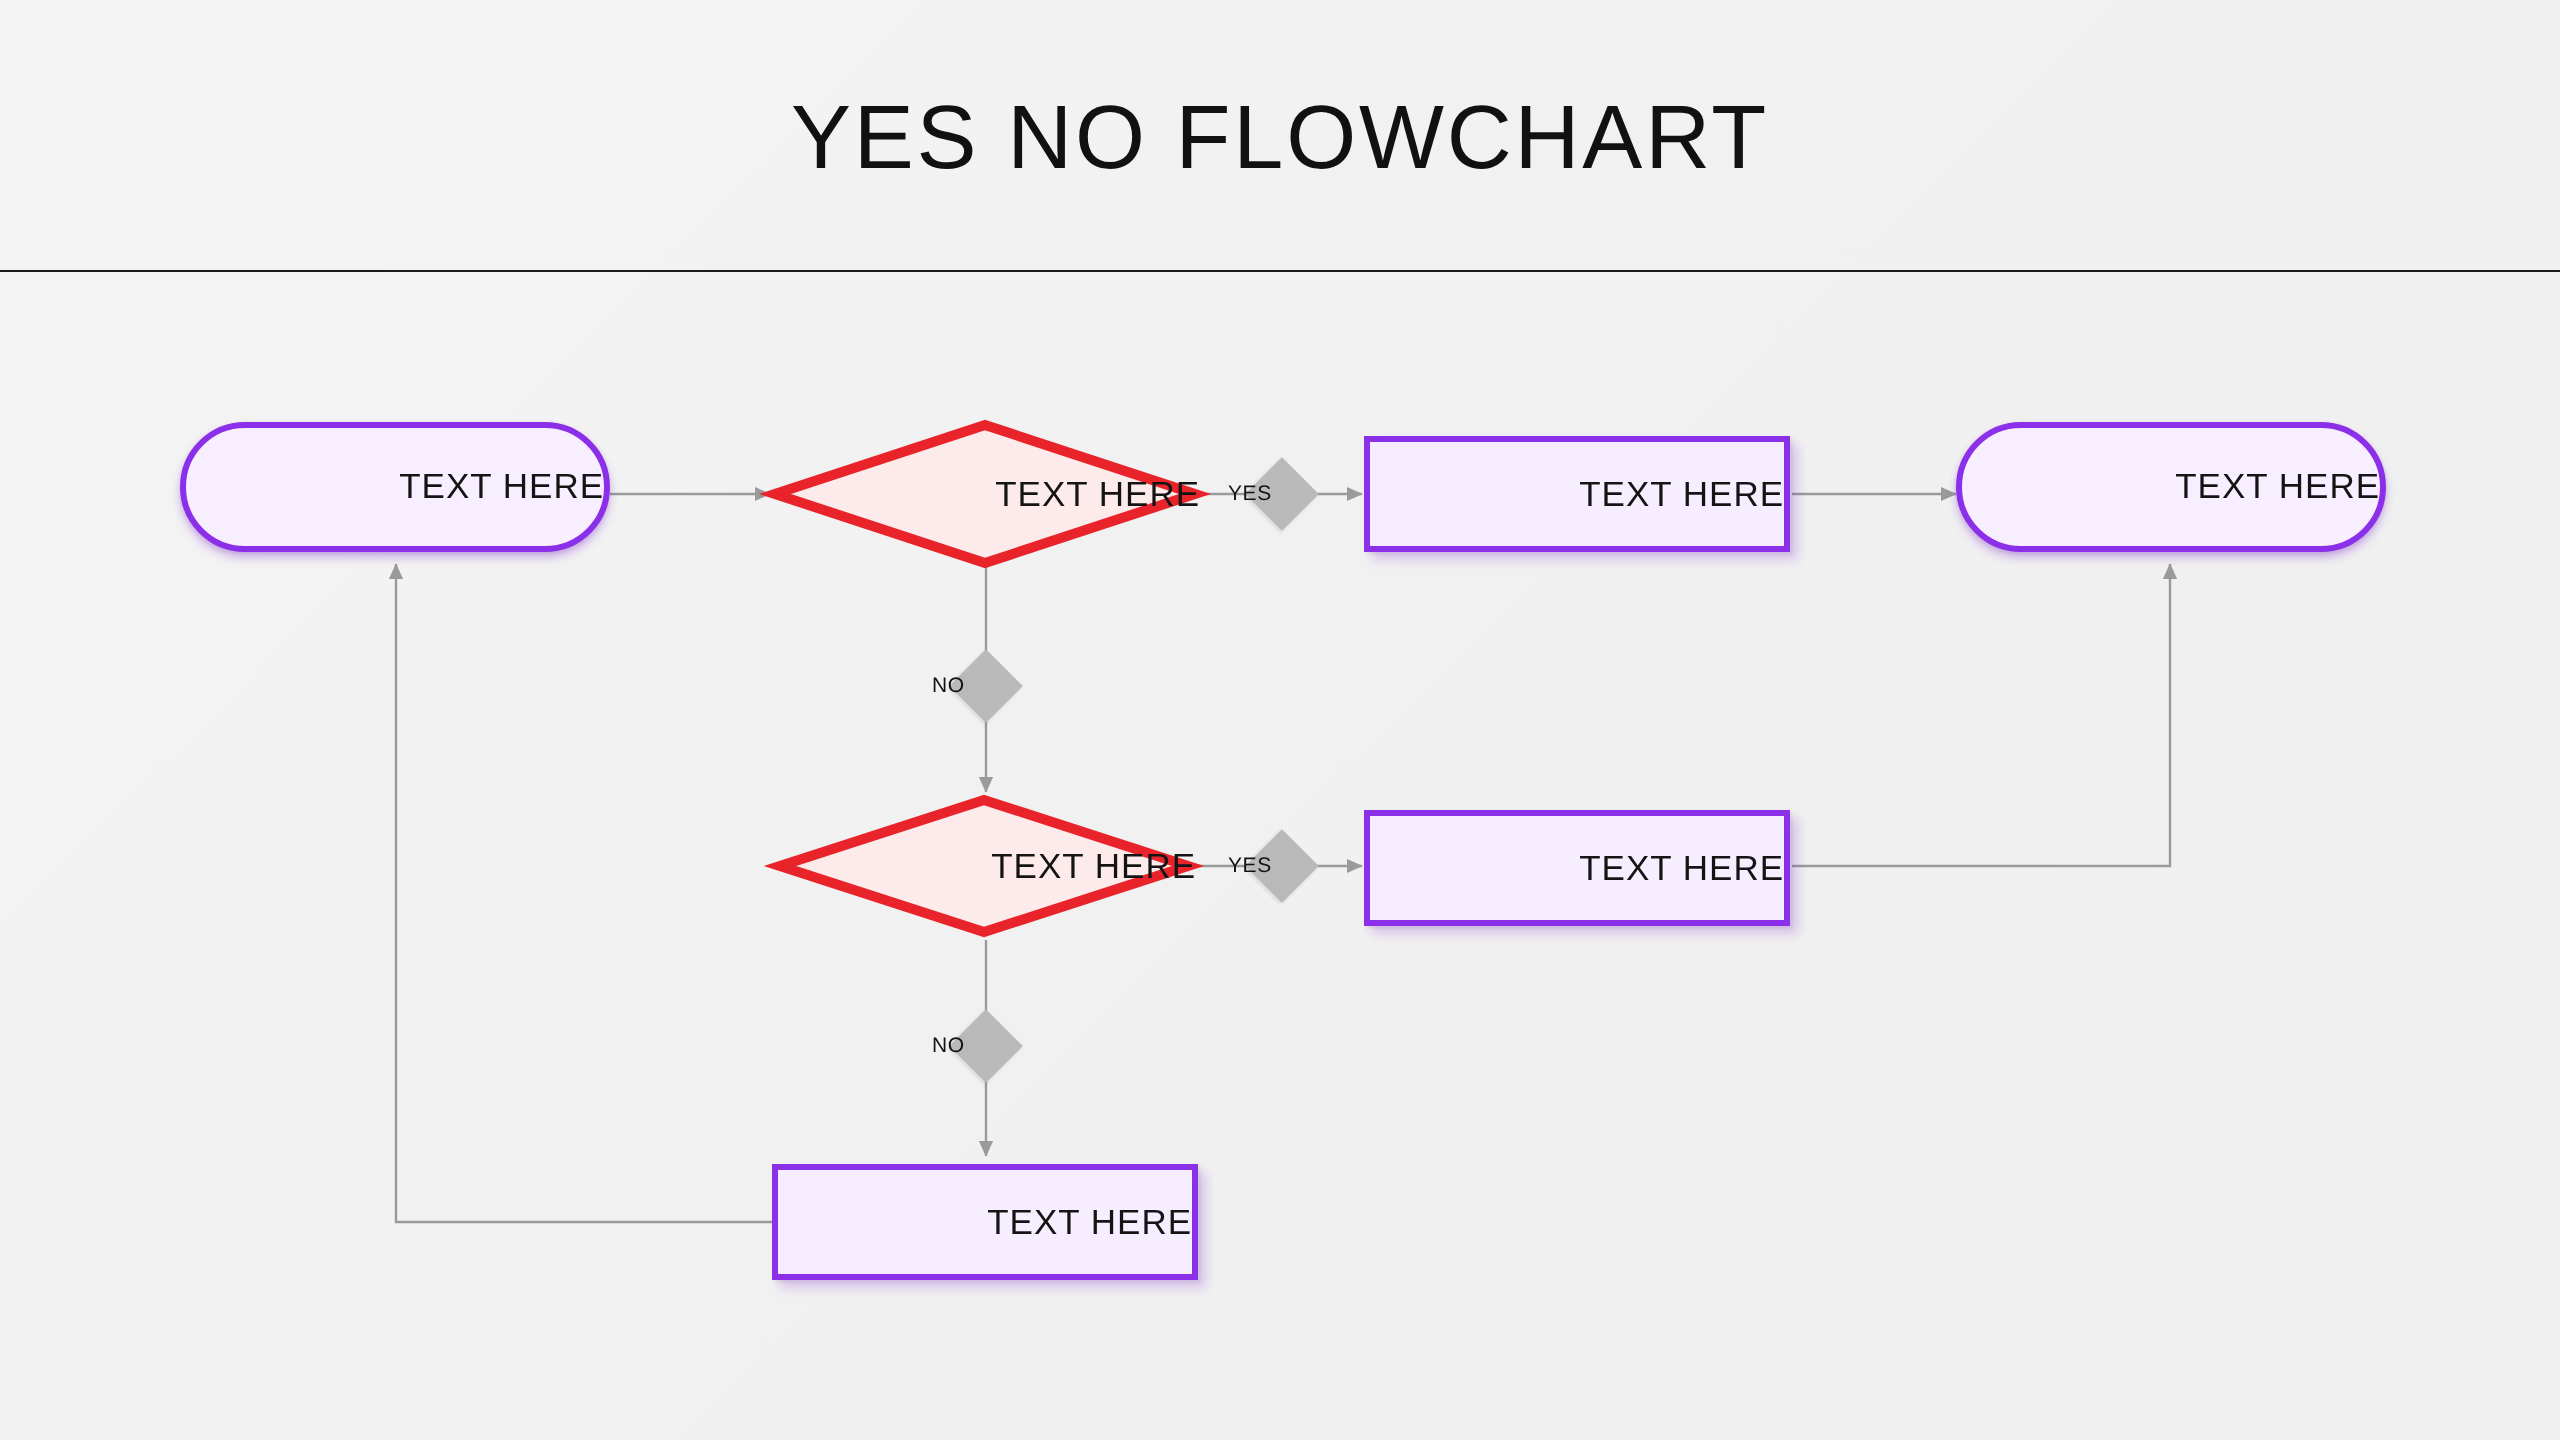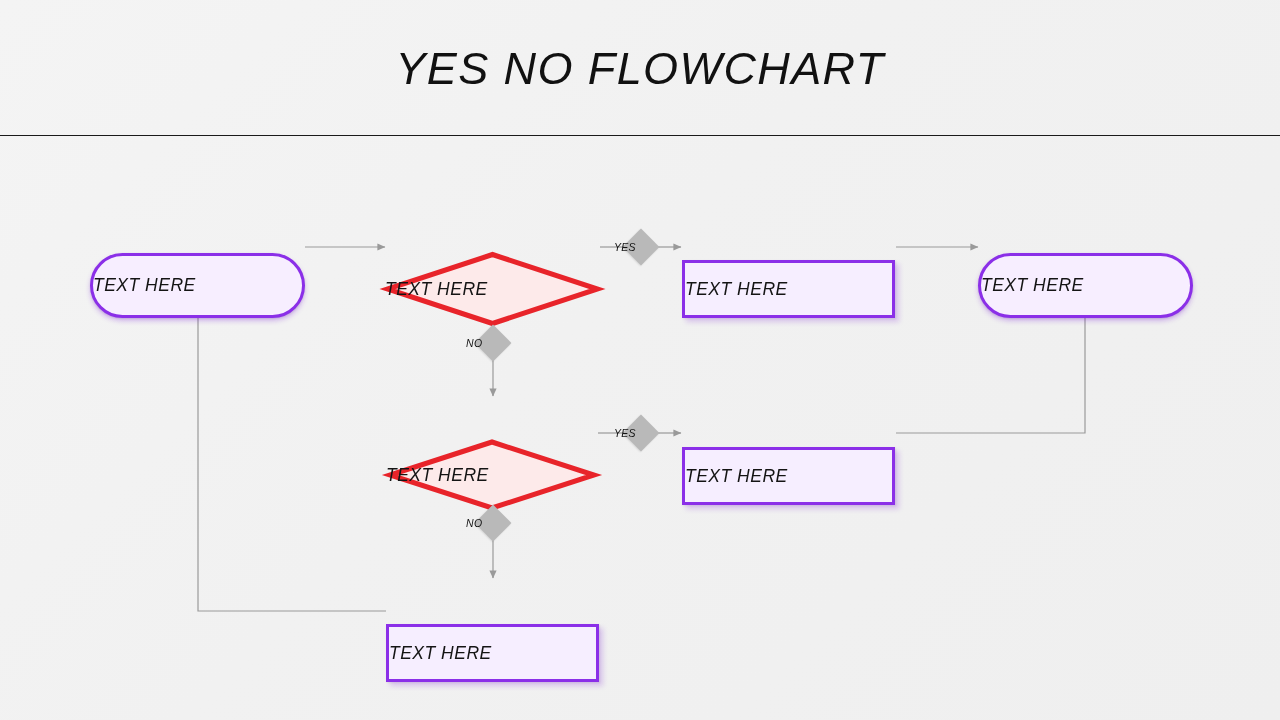--- a/index.html
+++ b/index.html
@@ -12,21 +12,20 @@
     background: #f2f2f2;
     font-family: "Liberation Sans", sans-serif;
     overflow: hidden;
     position: relative;
   }
   #app {
     position: relative;
     width: 1280px;
     height: 720px;
     background: linear-gradient(135deg, #f4f4f4 0%, #f1f1f1 45%, #efefef 100%);
-    font-style: italic;
   }
 
   
   .header {
     position: absolute;
     left: 0;
     top: 0;
     width: 1280px;
     height: 136px;
     box-sizing: border-box;
@@ -68,22 +67,21 @@
     width: 1280px;
     height: 584px;
   }
 
   
   .node {
     position: absolute;
     box-sizing: border-box;
     display: flex;
     align-items: center;
-    justify-content: flex-start;
-    margin-top: 42px;
+    justify-content: flex-end;
   }
   .node-label {
     font-size: 17.5px;
     color: #141414;
     letter-spacing: 0.5px;
     white-space: nowrap;
     z-index: 2;
     position: relative;
   }
 

